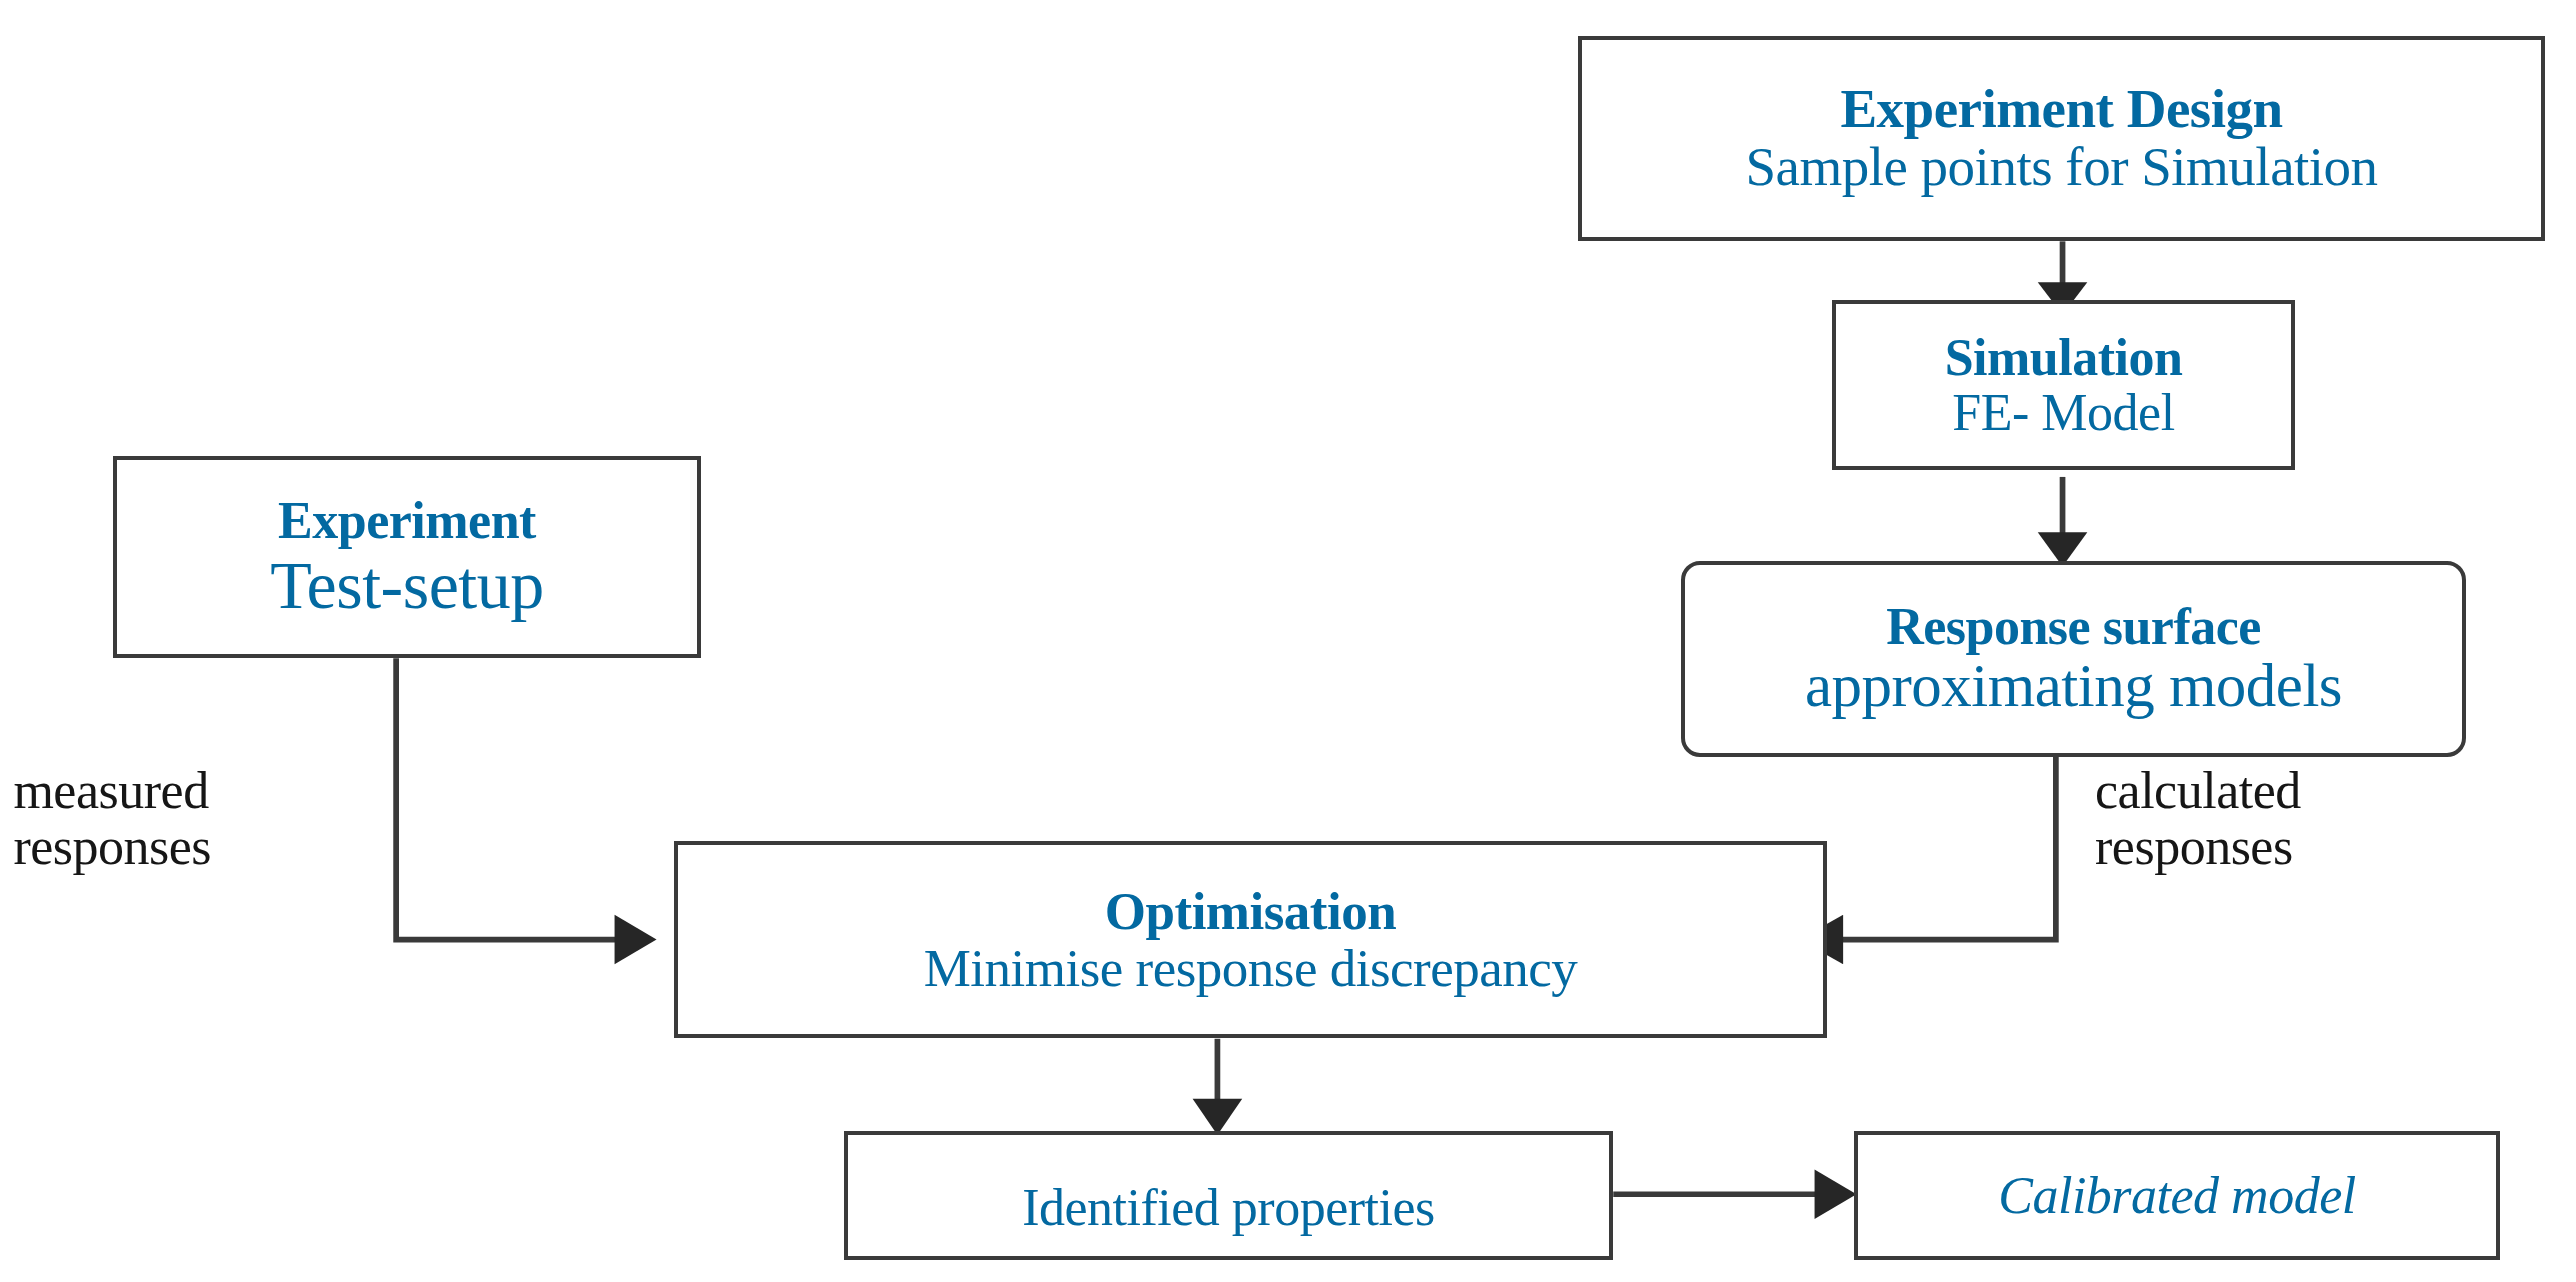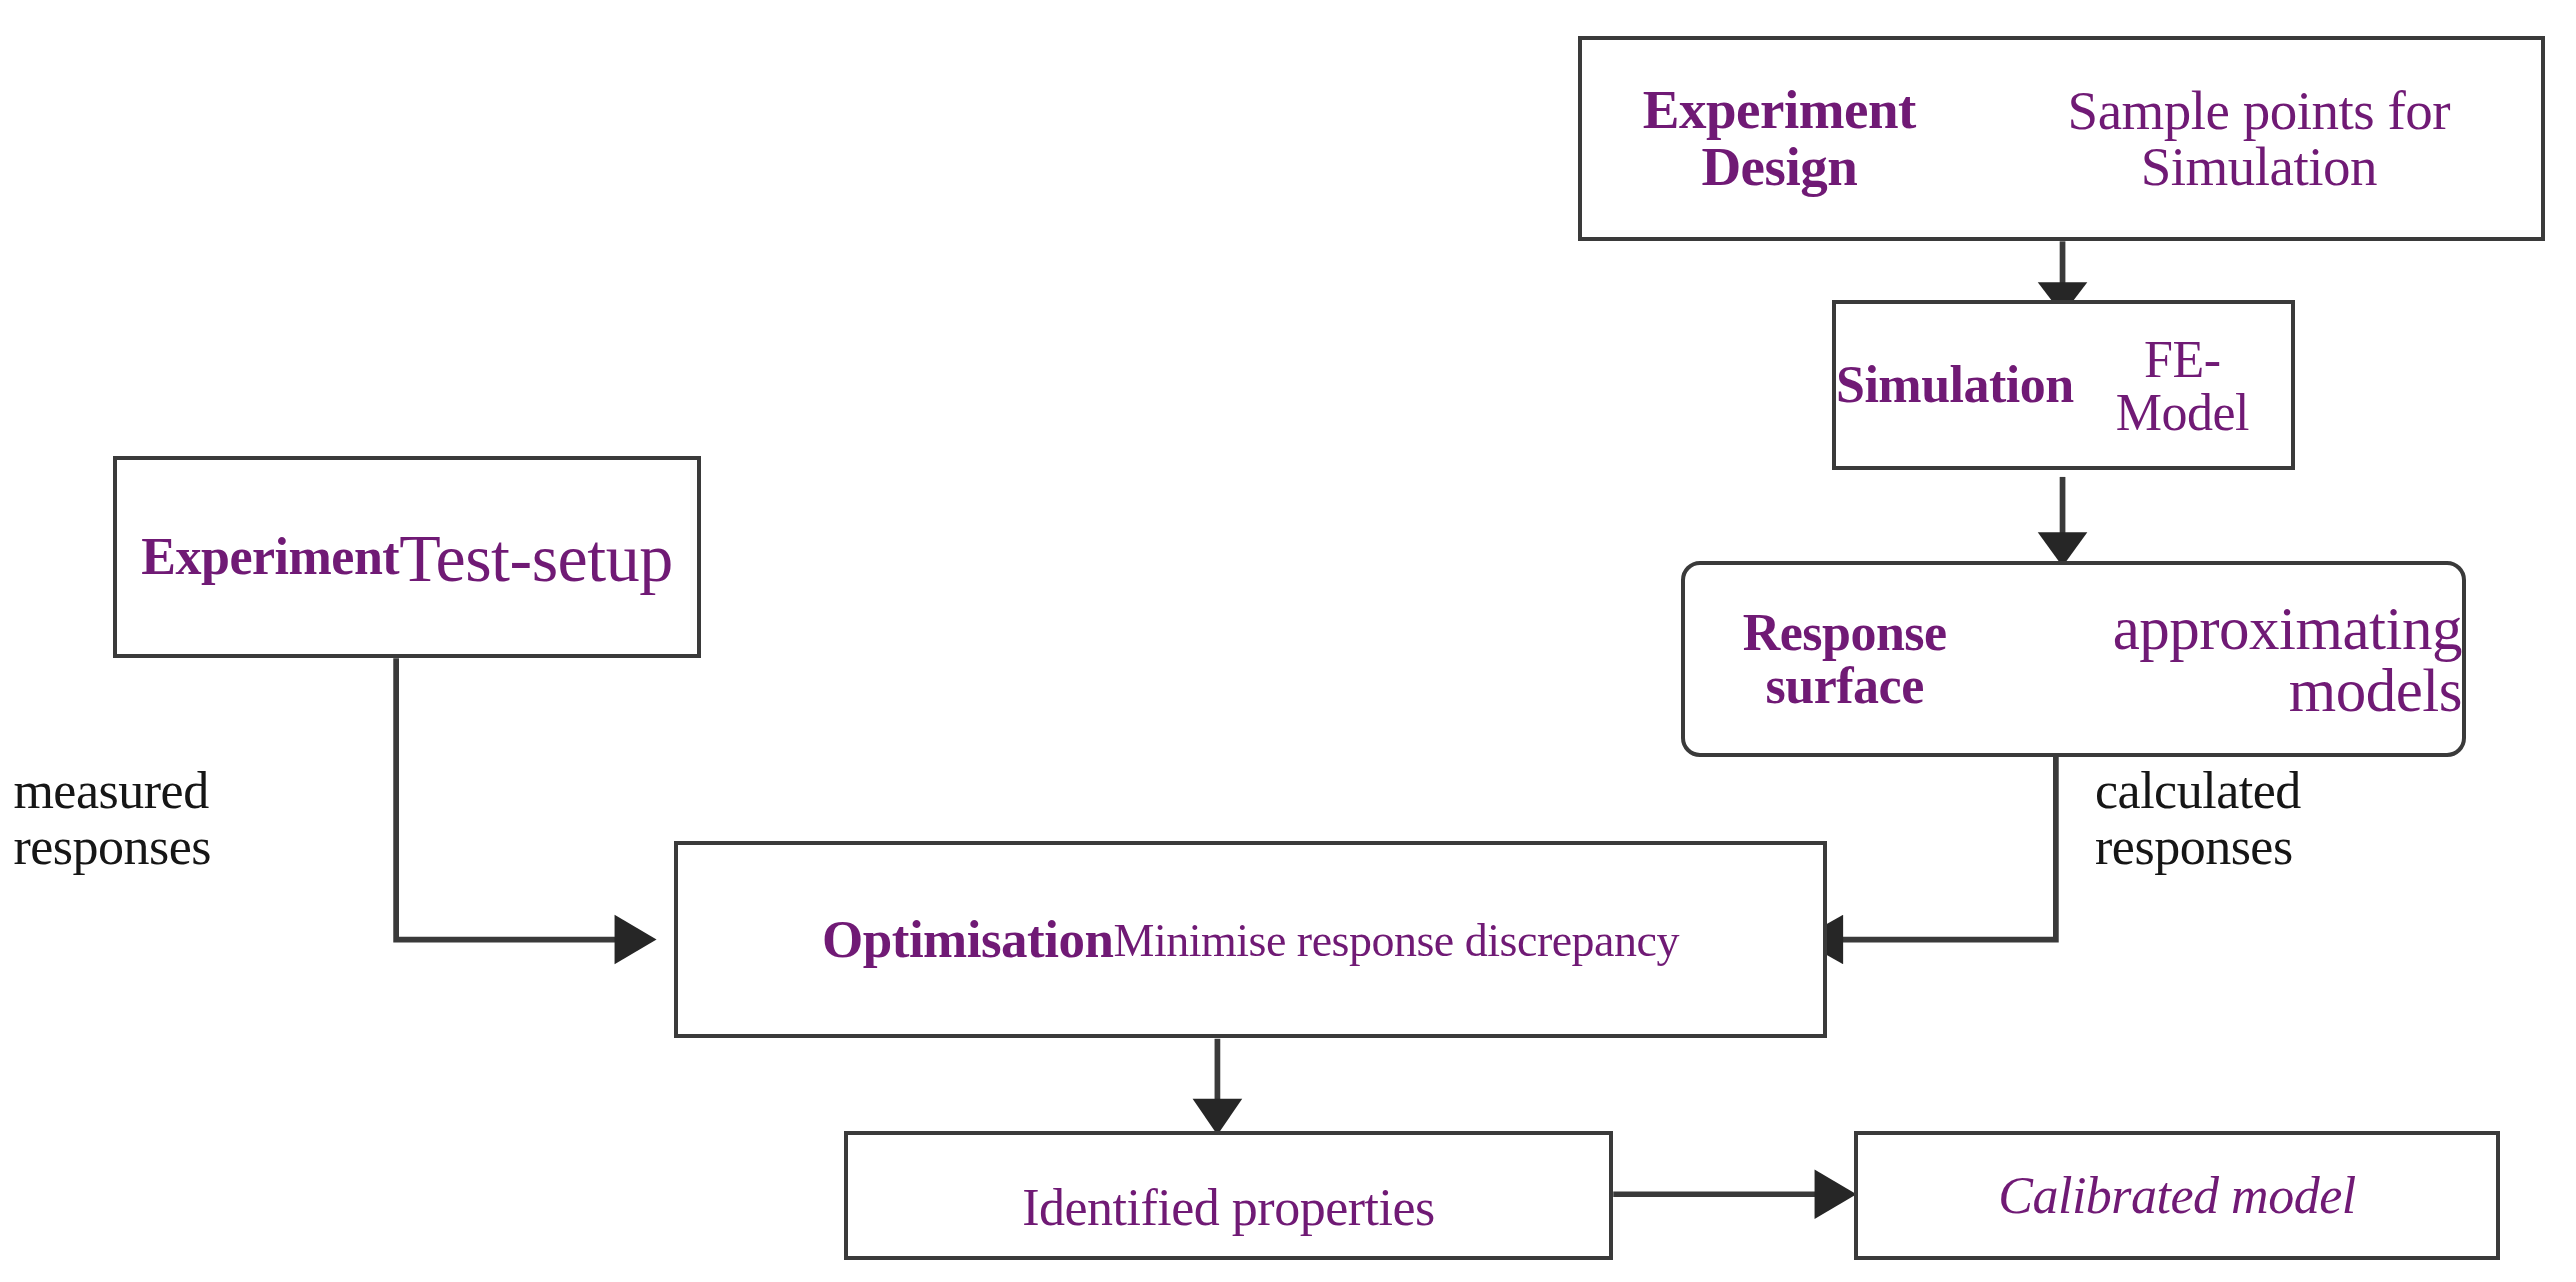--- a/index.html
+++ b/index.html
@@ -15,26 +15,26 @@
     overflow: hidden;
     font-family: "Liberation Serif", "DejaVu Serif", serif;
     color: #1a1a1a;
   }
   .node {
     position: absolute;
     box-sizing: border-box;
     border: 4.8px solid #3a3a3a;
     background: #ffffff;
     display: flex;
-    flex-direction: row;
+    flex-direction: column;
     align-items: center;
     justify-content: center;
     text-align: center;
     line-height: 1.02;
-    color: #701a75;
+    color: #0369a1;
   }
   .node .ttl {
     font-weight: bold;
     letter-spacing: -0.5px;
   }
   .node .sub {
     font-weight: normal;
     letter-spacing: -0.5px;
   }
   
@@ -49,21 +49,21 @@
   #node-response-surface { left: 1681px; top: 561px; width: 785px; height: 196px; border-radius: 19px; }
   #node-response-surface .ttl { font-size: 52px; }
   #node-response-surface .sub { font-size: 61px; margin-top: 2px; text-align: right; }
 
   #node-experiment { left: 113px; top: 456px; width: 588px; height: 202px; }
   #node-experiment .ttl { font-size: 52px; }
   #node-experiment .sub { font-size: 68px; margin-top: 3.8px; }
 
   #node-optimisation { left: 674px; top: 841px; width: 1153px; height: 197px; }
   #node-optimisation .ttl { font-size: 53px; }
-  #node-optimisation .sub { font-size: 46px; margin-top: 3.8px; }
+  #node-optimisation .sub { font-size: 53px; margin-top: 3.8px; }
 
   #node-identified-properties { left: 844px; top: 1131px; width: 769px; height: 129px; }
   #node-identified-properties .sub { font-size: 52px; margin-top: 24px; }
 
   #node-calibrated-model { left: 1854px; top: 1131px; width: 646px; height: 129px; font-style: italic; }
   #node-calibrated-model .sub { font-size: 52px; }
 
   
   .edge-label {
     position: absolute;

